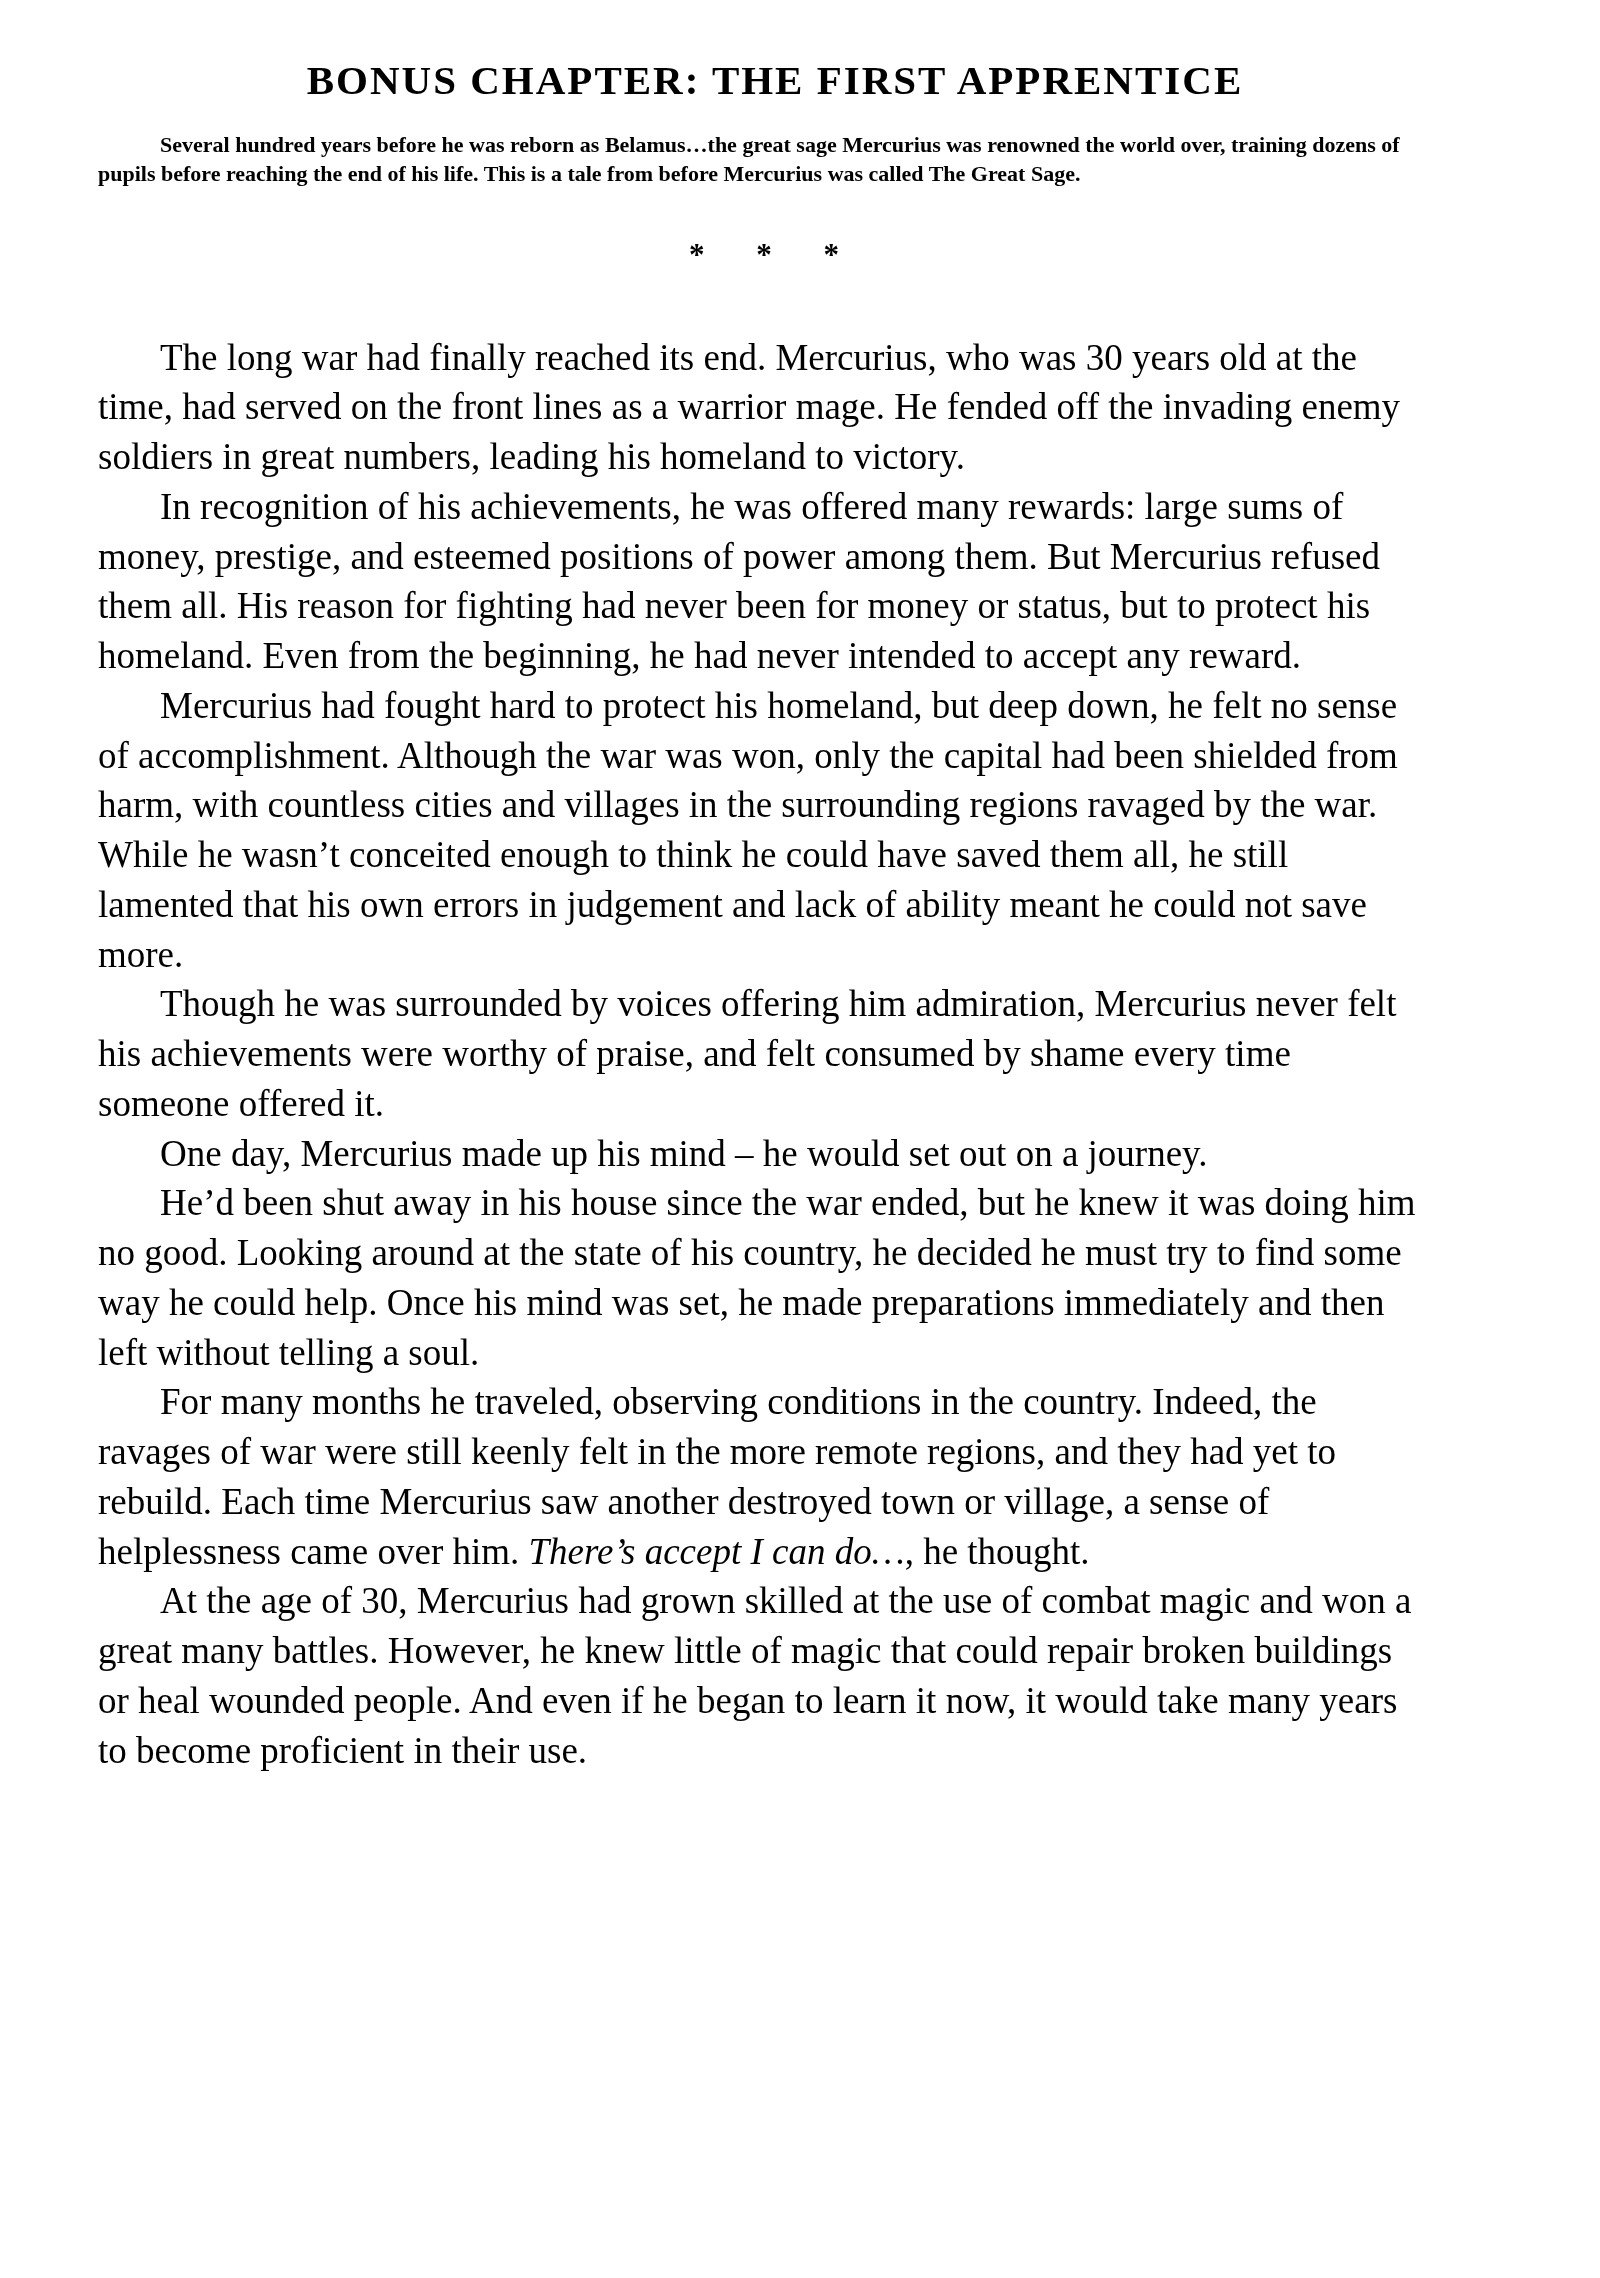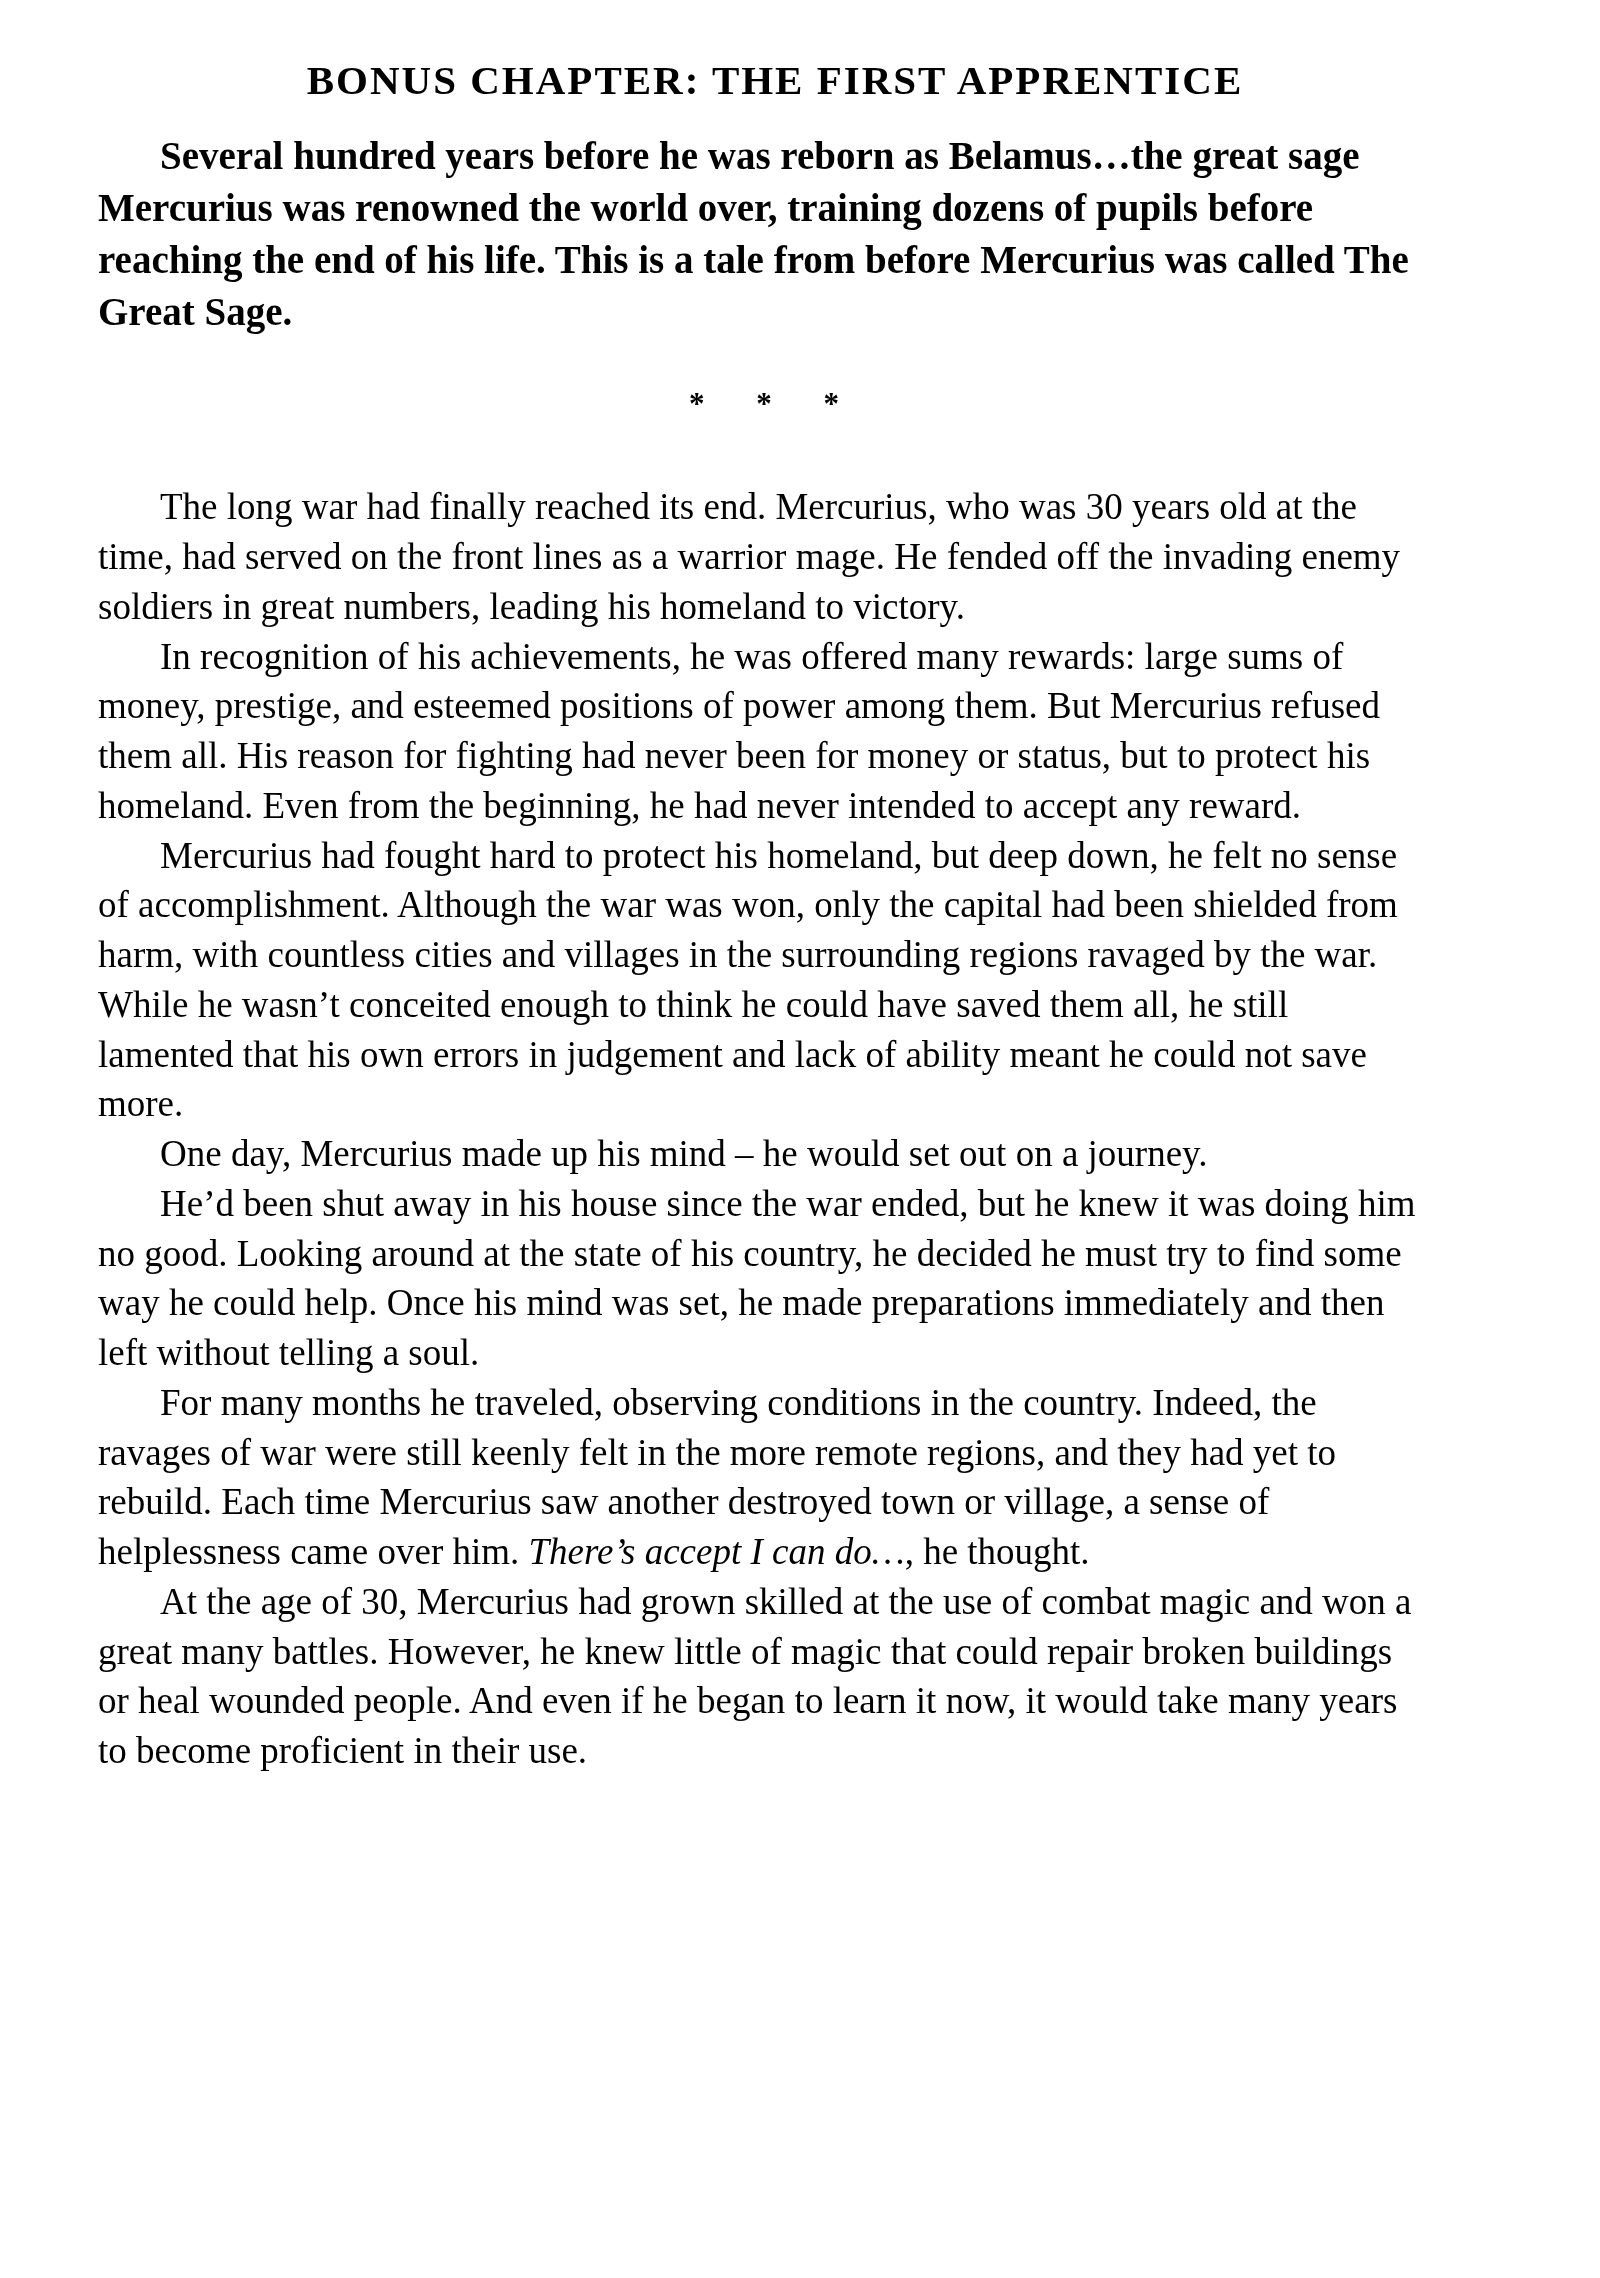--- a/index.html
+++ b/index.html
@@ -25,21 +25,21 @@
     font-family: "Liberation Serif", serif;
     font-weight: bold;
     font-size: 41px;
     letter-spacing: 2.0px;
     text-align: center;
     margin: 0 0 26px 0;
     padding-left: 22px;
     white-space: nowrap;
   }
   .lede {
-    font-size: 39px;
+    font-size: 22px;
     font-weight: bold;
     line-height: 1.335;
     text-align: left;
     margin: 0;
     letter-spacing: 0.0px;
   }
   .lede .ind { display: inline-block; width: 62px; }
   .divider {
     text-align: center;
     font-size: 31px;
@@ -67,19 +67,20 @@
   <h1 class="chapter-title">BONUS CHAPTER: THE FIRST APPRENTICE</h1>
 
   <p class="lede"><span class="ind"></span><span>Several hundred years before he was reborn as Belamus…the great sage Mercurius was renowned the world over, training dozens of pupils before reaching the end of his life. This is a tale from before Mercurius was called The Great Sage.</span></p>
 
   <div class="divider">* * *</div>
 
   <div class="body-block">
     <p>The long war had finally reached its end. Mercurius, who was 30 years old at the time, had served on the front lines as a warrior mage. He fended off the invading enemy soldiers in great numbers, leading his homeland to victory.</p>
     <p>In recognition of his achievements, he was offered many rewards: large sums of money, prestige, and esteemed positions of power among them. But Mercurius refused them all. His reason for fighting had never been for money or status, but to protect his homeland. Even from the beginning, he had never intended to accept any reward.</p>
     <p>Mercurius had fought hard to protect his homeland, but deep down, he felt no sense of accomplishment. Although the war was won, only the capital had been shielded from harm, with countless cities and villages in the surrounding regions ravaged by the war. While he wasn’t conceited enough to think he could have saved them all, he still lamented that his own errors in judgement and lack of ability meant he could not save more.</p>
+    <p>Though he was surrounded by voices offering him admiration, Mercurius never felt his achievements were worthy of praise, and felt consumed by shame every time someone offered it.</p>
     <p>One day, Mercurius made up his mind – he would set out on a journey.</p>
     <p>He’d been shut away in his house since the war ended, but he knew it was doing him no good. Looking around at the state of his country, he decided he must try to find some way he could help. Once his mind was set, he made preparations immediately and then left without telling a soul.</p>
     <p><span>For many months he traveled, observing conditions in the country. Indeed, the ravages of war were still keenly felt in the more remote regions, and they had yet to rebuild. Each time Mercurius saw another destroyed town or village, a sense of helplessness came over him. </span><em>There’s accept I can do…</em><span>, he thought.</span></p>
     <p>At the age of 30, Mercurius had grown skilled at the use of combat magic and won a great many battles. However, he knew little of magic that could repair broken buildings or heal wounded people. And even if he began to learn it now, it would take many years to become proficient in their use.</p>
   </div>
 
 </div>
 
 </body></html>

